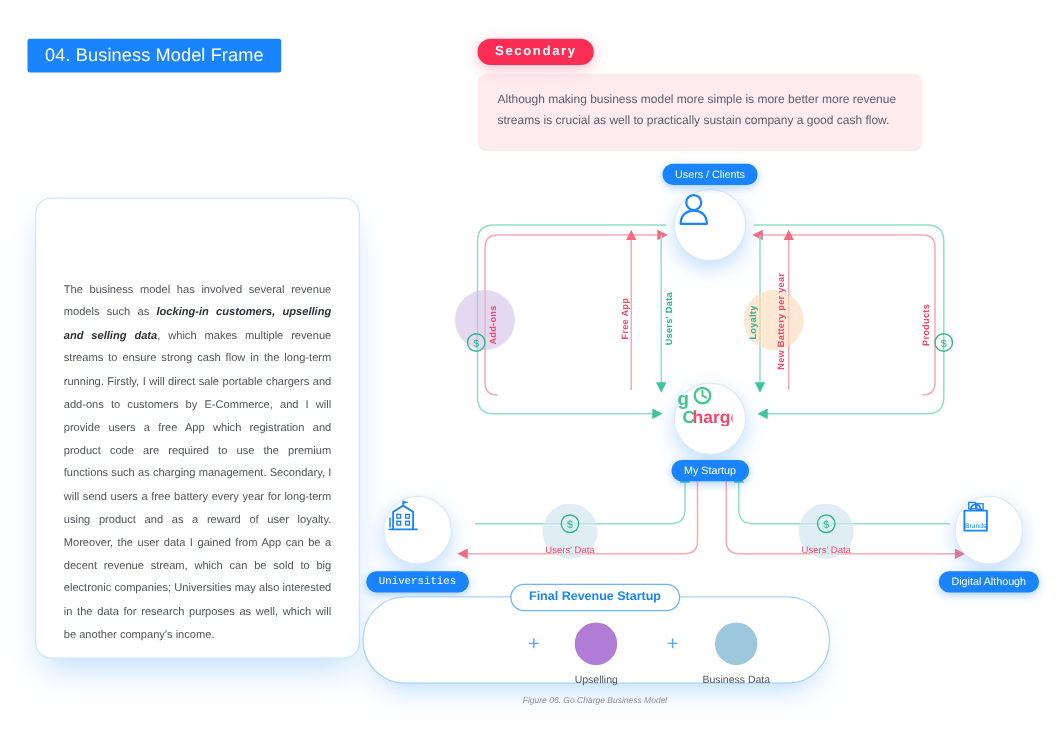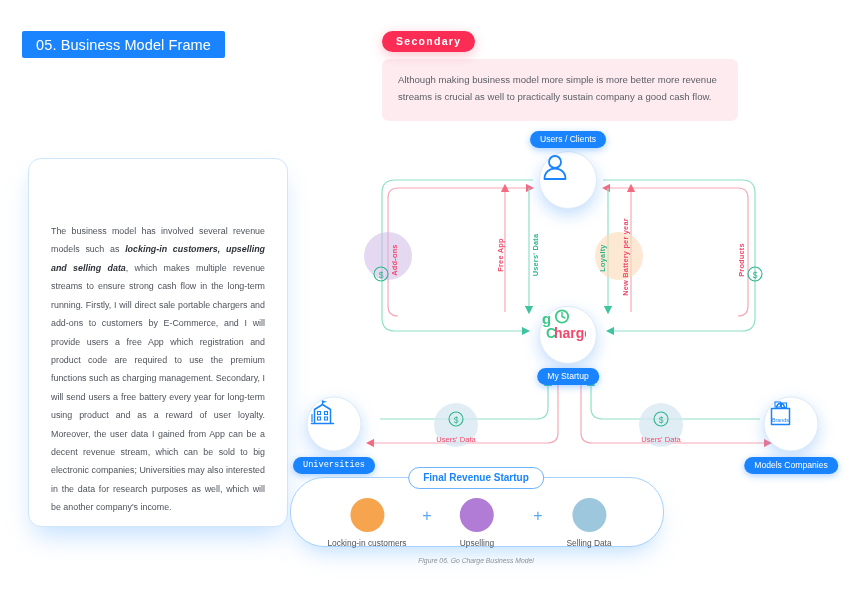--- a/index.html
+++ b/index.html
@@ -87,21 +87,21 @@
     transform:translate(-50%,-50%);
   }
   #figcaption{
     position:absolute;left:186px;top:437px;transform:translateX(-50%);
     font-size:6.8px;font-style:italic;color:#8b9099;white-space:nowrap;
   }
 </style>
 </head>
 <body>
 
-<div id="section-title">05. Business Model Frame</div>
+<div id="section-title">04. Business Model Frame</div>
 
 <div id="reflection-wrap">
   <div id="reflection-chip">Secondary</div>
   <div id="reflection-body">Although making business model more simple is more better more revenue streams is crucial as well to practically sustain company a good cash flow.</div>
 </div>
 
 <div id="statement-card">
   <div id="statement-text">
     <span>The business model has involved several revenue models such as </span><b>locking-in customers, upselling and selling data</b><span>, which makes multiple revenue streams to ensure strong cash flow in the long-term running. Firstly, I will direct sale portable chargers and add-ons to customers by E-Commerce, and I will provide users a free App which registration and product code are required to use the premium functions such as charging management. Secondary, I will send users a free battery every year for long-term using product and as a reward of user loyalty. Moreover, the user data I gained from App can be a decent revenue stream, which can be sold to big electronic companies; Universities may also interested in the data for research purposes as well, which will be another company's income.</span>
   </div>
@@ -216,36 +216,32 @@
 
   <div class="node" style="left:501px;top:304px;width:53px;height:53px;">
     <svg width="32" height="32" viewBox="0 0 32 32">
       <path d="M7,11 L25,11 L25,27 L7,27 Z" fill="none" stroke="#1a84ff" stroke-width="1.5" stroke-linejoin="round"></path>
       <path d="M12,11 C12,7.5 14,6 16,6 C18,6 20,7.5 20,11" fill="none" stroke="#1a84ff" stroke-width="1.5"></path>
       <rect x="10.5" y="4.5" width="5.5" height="5" fill="none" stroke="#1a84ff" stroke-width="1.1"></rect>
       <rect x="17" y="5.5" width="5" height="4.5" fill="none" stroke="#1a84ff" stroke-width="1.1"></rect>
       <text x="16" y="24.5" text-anchor="middle" font-size="5.4" fill="#1a84ff" font-family="Liberation Sans, sans-serif">Brands</text>
     </svg>
   </div>
-  <div class="pill" style="left:501px;top:337px;">Models Companies</div>
+  <div class="pill" style="left:501px;top:337px;">Digital Although</div>
 
   <div class="revbox"></div>
   <div class="pill-out" style="left:186px;top:347px;">Final Revenue Startup</div>
 
-  <div class="rev-item" style="left:77px;top:378px;">
-    <div class="rev-dot" style="background:#f6a44d;"></div>
-    <div class="rev-lab">Locking-in customers</div>
-  </div>
   <div class="plus" style="left:137px;top:396px;">+</div>
 
   <div class="rev-item" style="left:187px;top:378px;">
     <div class="rev-dot" style="background:#b07cd6;"></div>
     <div class="rev-lab">Upselling</div>
   </div>
   <div class="plus" style="left:248px;top:396px;">+</div>
 
   <div class="rev-item" style="left:299px;top:378px;">
     <div class="rev-dot" style="background:#9cc7dd;"></div>
-    <div class="rev-lab">Selling Data</div>
+    <div class="rev-lab">Business Data</div>
   </div>
 
   <div id="figcaption">Figure 06. Go Charge Business Model</div>
 </div>
 
 </body></html>

